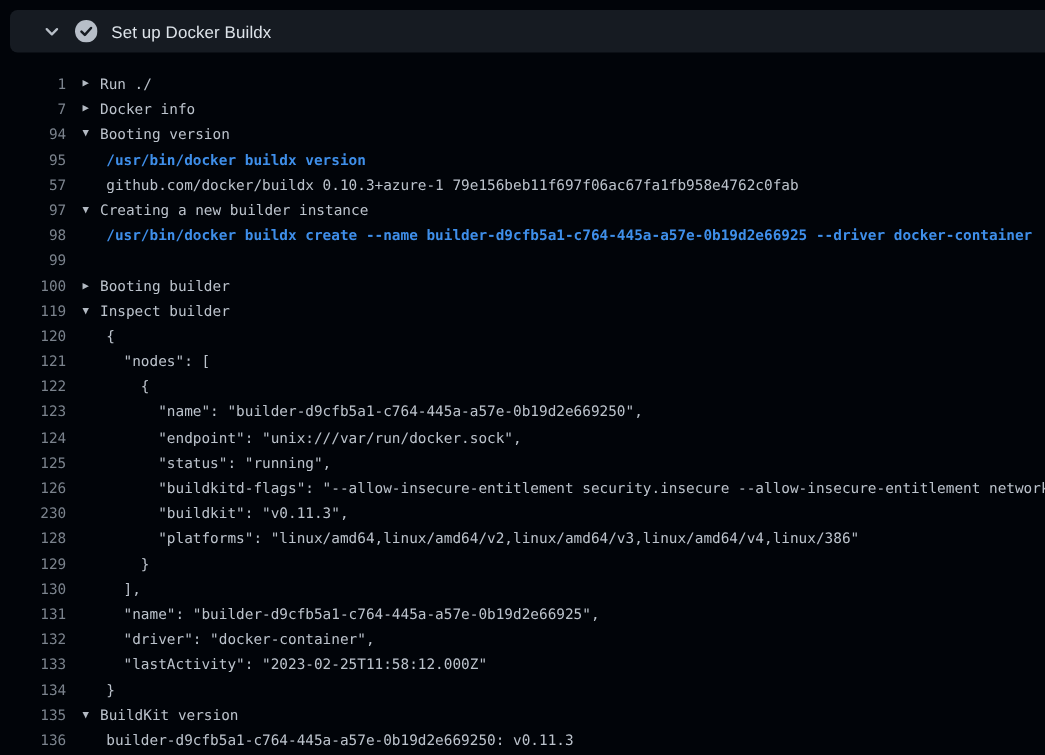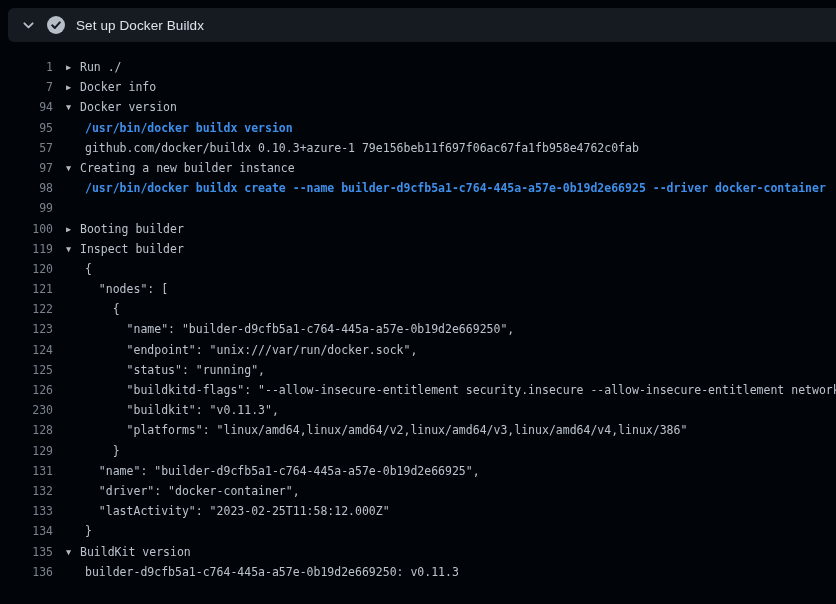--- a/index.html
+++ b/index.html
@@ -18,21 +18,21 @@
     background:var(--page-bg);
     font-family:"Liberation Sans",sans-serif;
     position:relative;
   }
   
   .header{
     position:absolute;left:8px;top:8px;right:0;height:34px;
     background:var(--header-bg);
     border-radius:6px 0 0 6px;
     display:flex;align-items:center;
-    padding-left:9px;
+    padding-left:22px;
     cursor:pointer;
   }
   .chev{
     width:22px;height:22px;flex:none;
     display:flex;align-items:center;justify-content:center;
   }
   .status{
     width:18px;height:18px;flex:none;margin-left:8px;
     display:flex;align-items:center;justify-content:center;
   }
@@ -91,21 +91,21 @@
     <span class="text">Run ./</span>
   </div>
     <div class="row group-collapsed">
     <span class="num">7</span>
     <span class="arrow">▶</span>
     <span class="text">Docker info</span>
   </div>
     <div class="row group-expanded">
     <span class="num">94</span>
     <span class="arrow">▼</span>
-    <span class="text">Docker version</span>
+    <span class="text">Booting version</span>
   </div>
     <div class="row command">
     <span class="num">95</span>
     <span class="arrow"></span>
     <span class="text">/usr/bin/docker buildx version</span>
   </div>
     <div class="row output">
     <span class="num">57</span>
     <span class="arrow"></span>
     <span class="text">github.com/docker/buildx 0.10.3+azure-1 79e156beb11f697f06ac67fa1fb958e4762c0fab</span>
@@ -178,20 +178,25 @@
     <span class="num">128</span>
     <span class="arrow"></span>
     <span class="text">      "platforms": "linux/amd64,linux/amd64/v2,linux/amd64/v3,linux/amd64/v4,linux/386"</span>
   </div>
     <div class="row output">
     <span class="num">129</span>
     <span class="arrow"></span>
     <span class="text">    }</span>
   </div>
     <div class="row output">
+    <span class="num">130</span>
+    <span class="arrow"></span>
+    <span class="text">  ],</span>
+  </div>
+    <div class="row output">
     <span class="num">131</span>
     <span class="arrow"></span>
     <span class="text">  "name": "builder-d9cfb5a1-c764-445a-a57e-0b19d2e66925",</span>
   </div>
     <div class="row output">
     <span class="num">132</span>
     <span class="arrow"></span>
     <span class="text">  "driver": "docker-container",</span>
   </div>
     <div class="row output">

